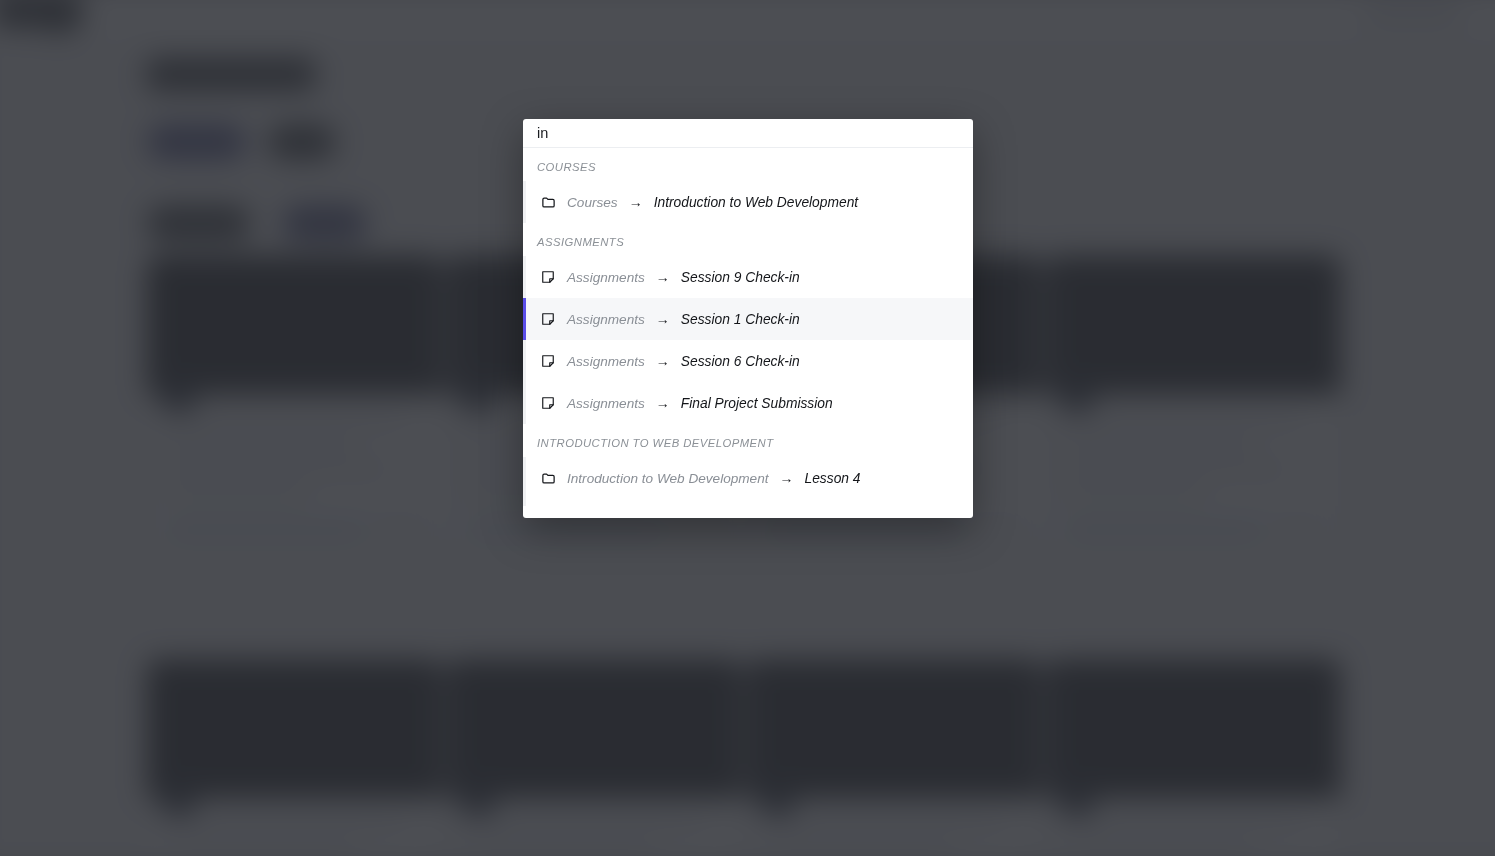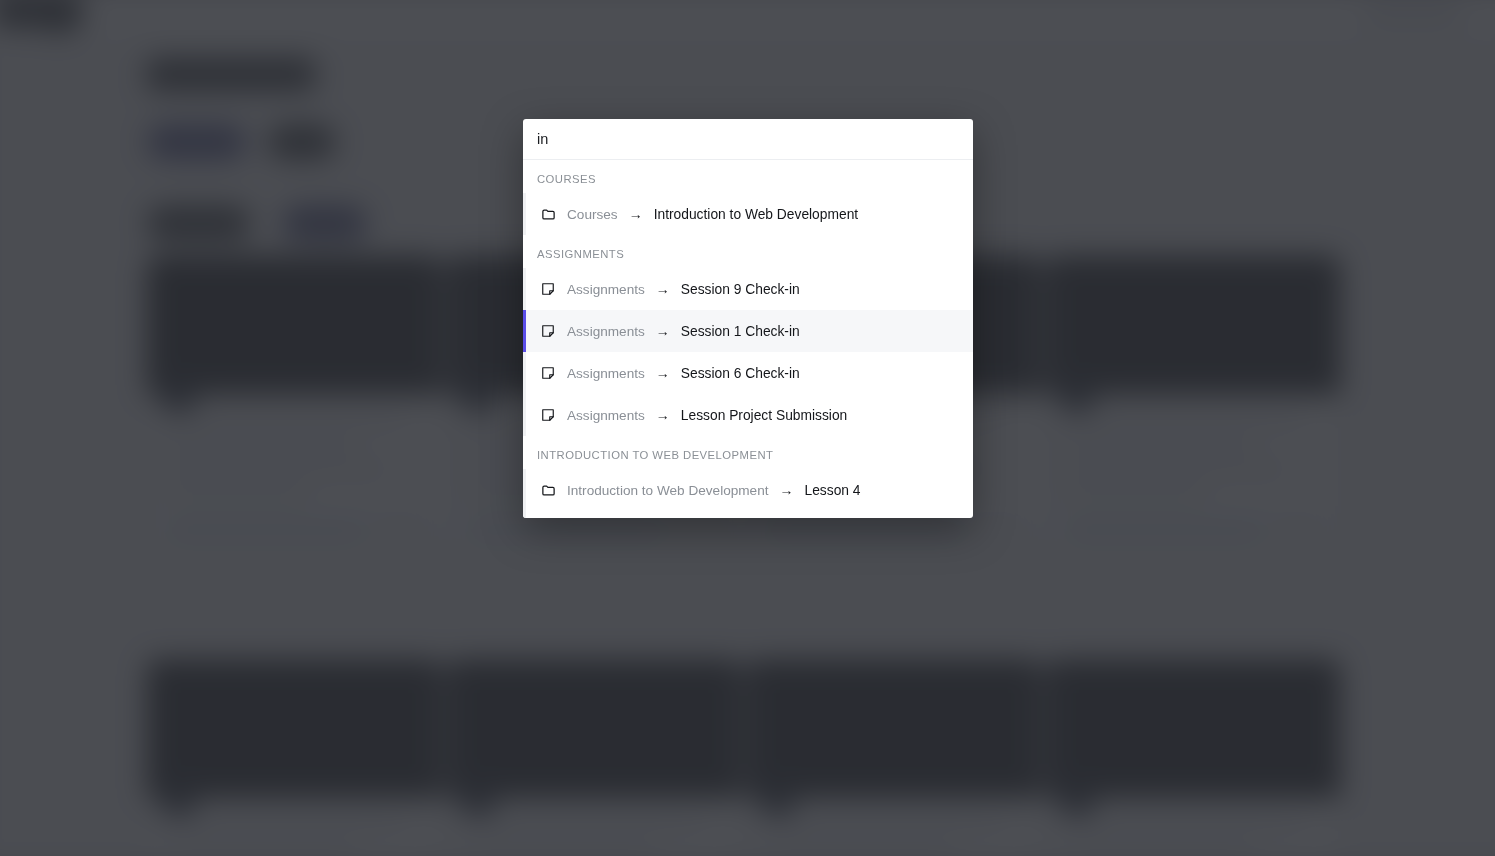--- a/index.html
+++ b/index.html
@@ -89,30 +89,30 @@
   }
 
   
   .palette {
     position:absolute; left:523px; top:119px; width:450px; height:399px;
     background:#ffffff; border-radius:3px;
     box-shadow:0 12px 40px rgba(0,0,0,.34);
     overflow:hidden;
   }
   .search-row {
-    height:41px; display:flex; align-items:center;
+    height:29px; display:flex; align-items:center;
     padding:0 14px; border-bottom:1px solid #eceef1;
   }
   .search-input {
     border:0; outline:0; width:100%;
     font-family:"Liberation Sans", sans-serif;
     font-size:14.5px; color:#1a1c20; background:transparent;
     padding:0; line-height:1;
   }
-  .results { height:358px; overflow:hidden; }
+  .results { height:358px; overflow:hidden;font-style:italic; }
   .group-label {
     font-size:11.3px; letter-spacing:.45px; color:#8b9096;
     padding:13px 14px 8px 14px; text-transform:uppercase;
   }
   .result-row {
     position:relative; display:flex; align-items:center; gap:11px;
     height:42px; padding:0 14px;
     border-left:3px solid #f0f1f3;
     cursor:pointer;
   }
@@ -268,21 +268,21 @@
         </div>
         <div class="result-row">
           <span class="r-icon">
             <svg width="14" height="14" viewBox="0 0 24 24" fill="none" stroke="currentColor" stroke-width="2" stroke-linecap="round" stroke-linejoin="round">
               <path d="M21 3H3v18h12l6-6z"></path>
               <path d="M15 21v-6h6"></path>
             </svg>
           </span>
           <span class="r-context">Assignments</span>
           <span class="r-arrow">→</span>
-          <span class="r-title">Lesson Project Submission</span>
+          <span class="r-title">Final Project Submission</span>
         </div>
         <div class="group-label">INTRODUCTION TO WEB DEVELOPMENT</div>
         <div class="result-row">
           <span class="r-icon">
             <svg width="15" height="15" viewBox="0 0 24 24" fill="none" stroke="currentColor" stroke-width="2" stroke-linecap="round" stroke-linejoin="round">
               <path d="M3 7a2 2 0 0 1 2-2h4l2 2h8a2 2 0 0 1 2 2v8a2 2 0 0 1-2 2H5a2 2 0 0 1-2-2z"></path>
             </svg>
           </span>
           <span class="r-context">Introduction to Web Development</span>
           <span class="r-arrow">→</span>

